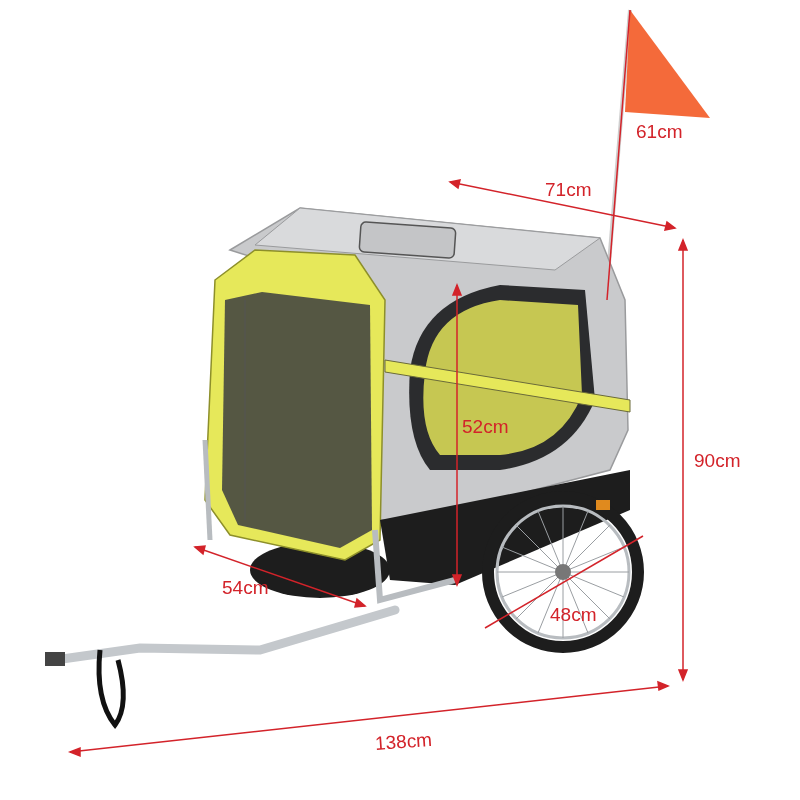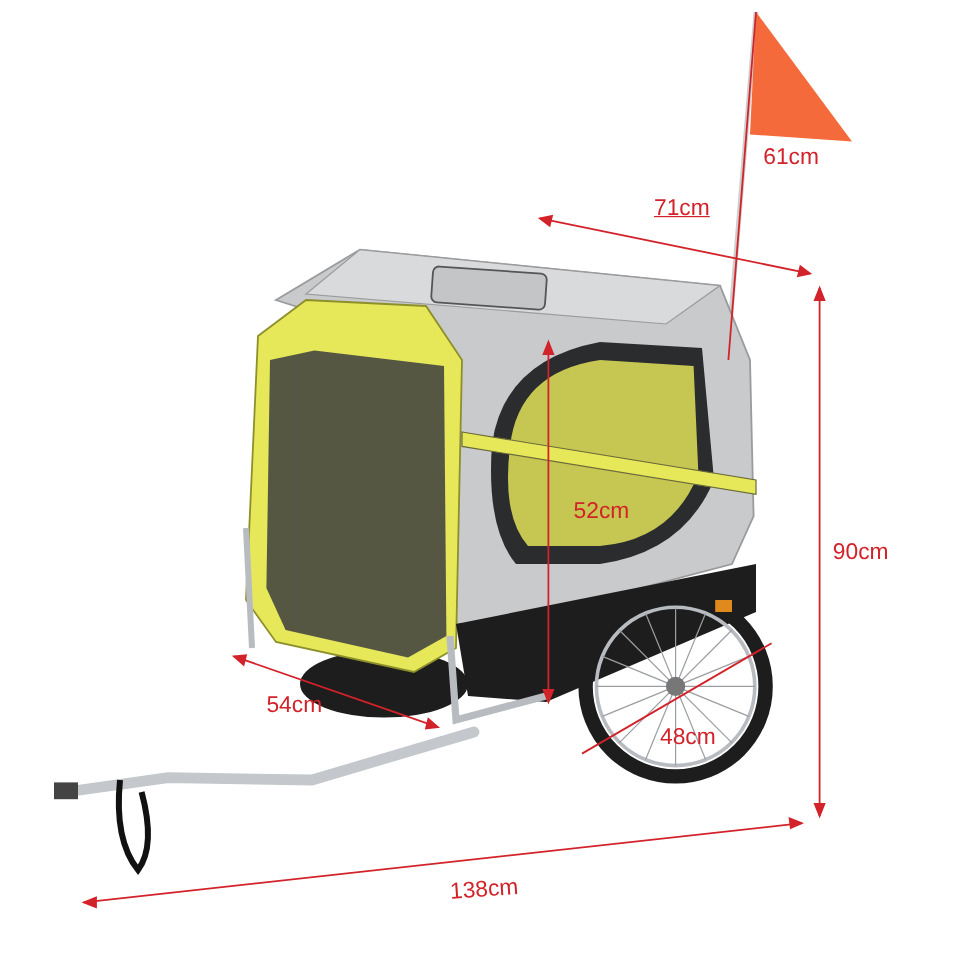--- a/index.html
+++ b/index.html
@@ -80,19 +80,19 @@
 
       <line x1="485" y1="628" x2="643" y2="536"></line>
 
       <line x1="70" y1="752" x2="668" y2="686"></line>
       <polygon points="70,752 80,748 80,756"></polygon>
       <polygon points="668,686 658,682 659,690"></polygon>
     </g>
   </svg>
 
   <span class="dim-label" style="left:636px; top:122px;">61cm</span>
-  <span class="dim-label" style="left:545px; top:164px;text-decoration:underline;">71cm</span>
-  <span class="dim-label" style="left:478px; top:417px;">52cm</span>
+  <span class="dim-label" style="left:545px; top:180px;">71cm</span>
+  <span class="dim-label" style="left:462px; top:417px;">52cm</span>
   <span class="dim-label" style="left:694px; top:451px;">90cm</span>
   <span class="dim-label" style="left:222px; top:578px;">54cm</span>
   <span class="dim-label" style="left:550px; top:605px;text-align:right;">48cm</span>
   <span class="dim-label" style="left:375px; top:732px; transform:rotate(-4deg);">138cm</span>
 </div>
 
 </body></html>

